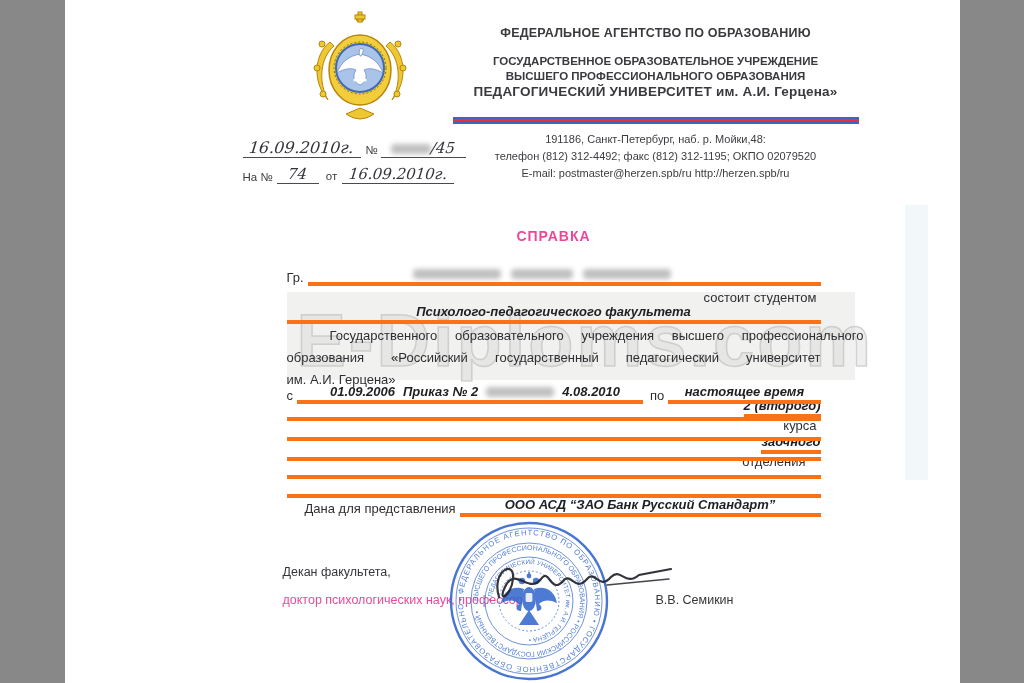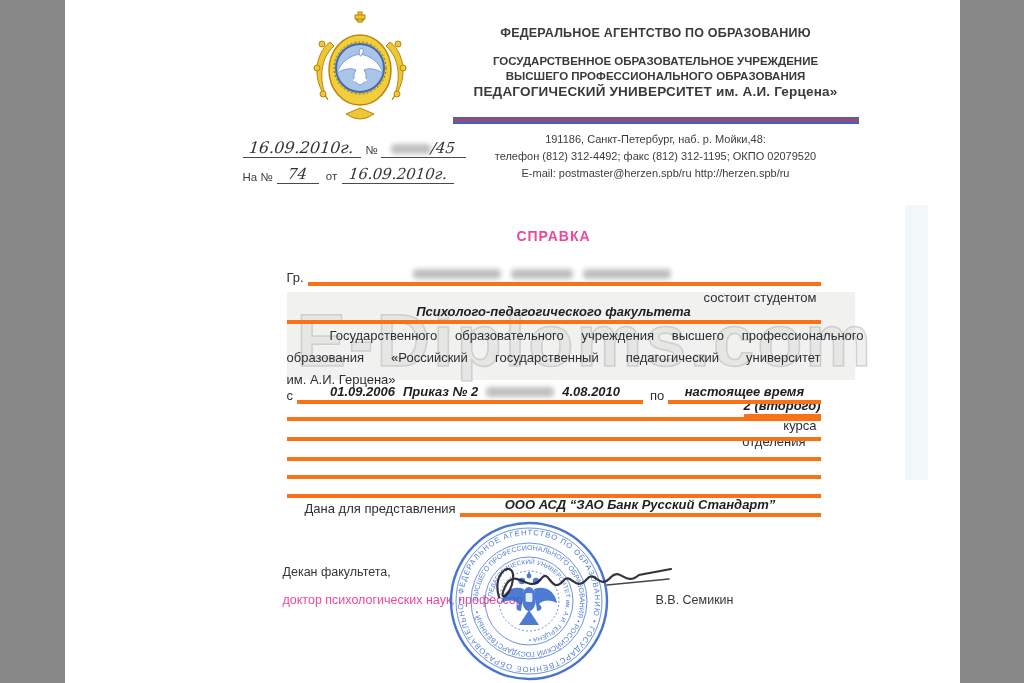--- a/index.html
+++ b/index.html
@@ -149,20 +149,23 @@
         </span>
       </span>
     </div>
 
     <div class="row" style="top:28px; height:16px;flex-direction:column;">
       <span class="lbl">состоит студентом</span>
       <span class="fill" style="flex:0 0 108px;">
           <span class="val">2 (второго)</span>
         </span>
       <span class="lbl" style="padding-left:5px;">курса</span>
+      <span class="fill">
+          <span class="val">заочного</span>
+        </span>
       <span class="lbl" style="padding-right:15px;">отделения</span>
     </div>
 
     <div class="row" style="top:46px; height:16px;">
       <span class="fill">
           <span class="val">Психолого-педагогического факультета</span>
         </span>
     </div>
 
     <div class="par" style="top:66px;margin-left:43px;">Государственного образовательного учреждения высшего профессионального</div>

